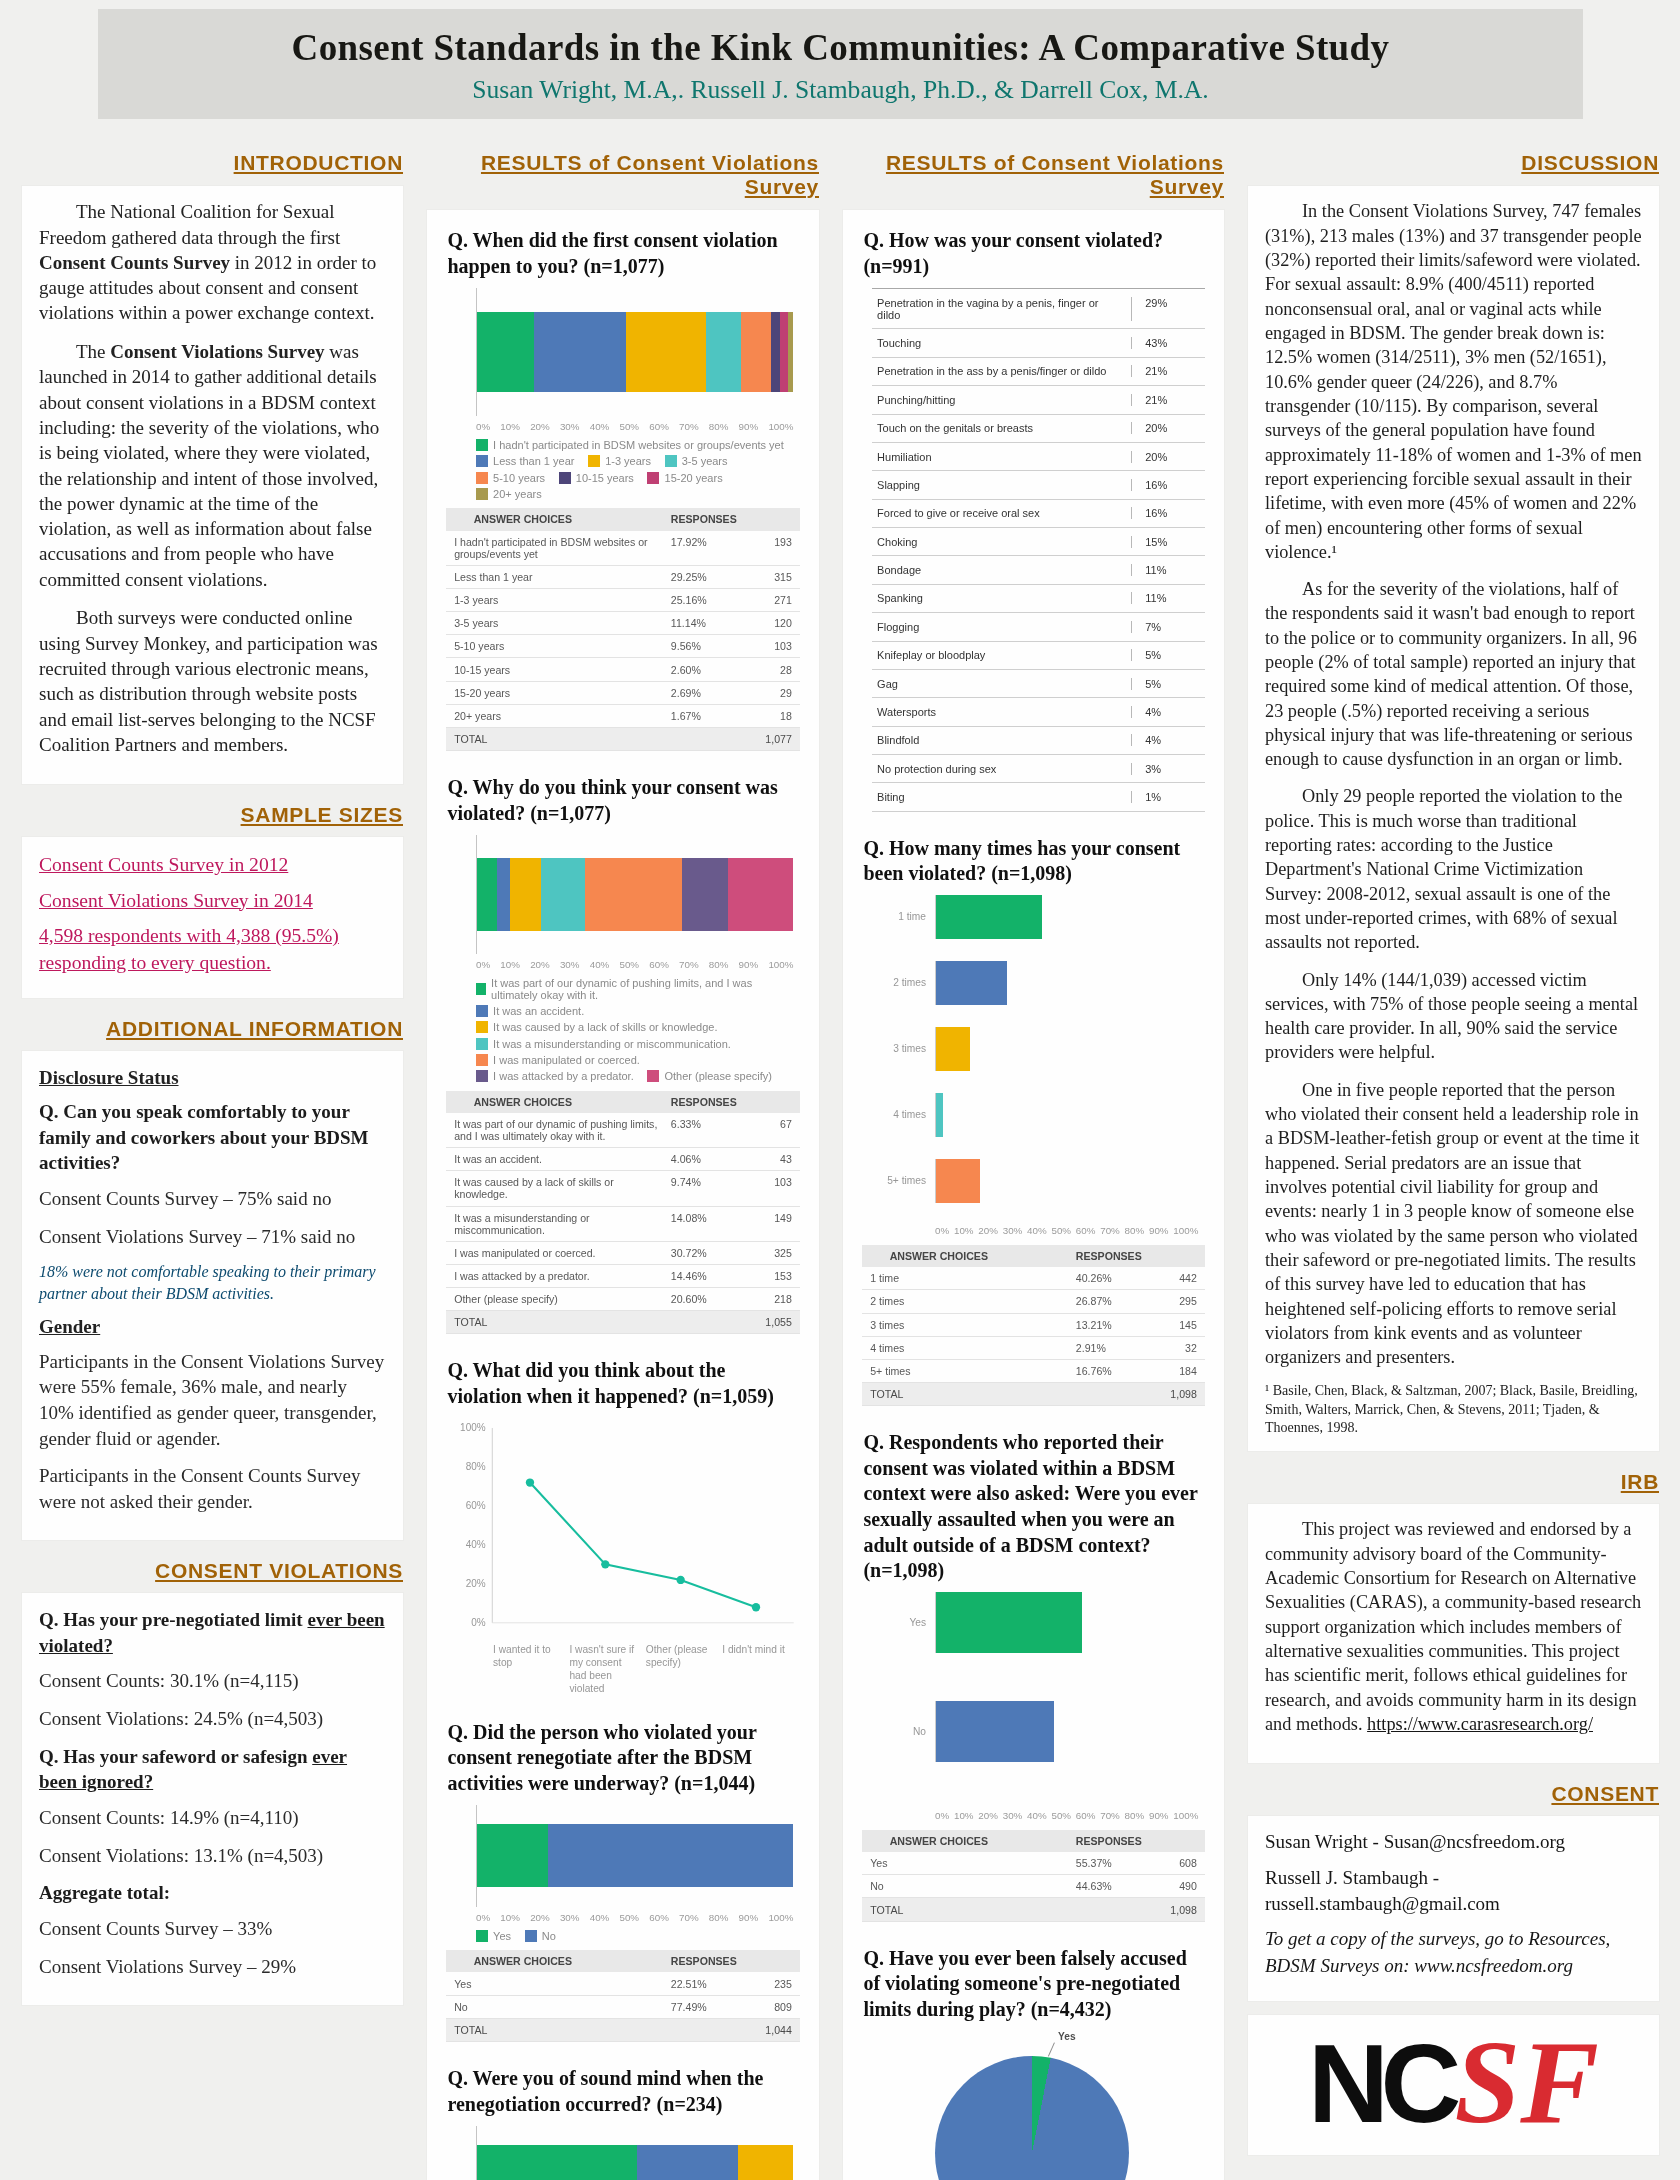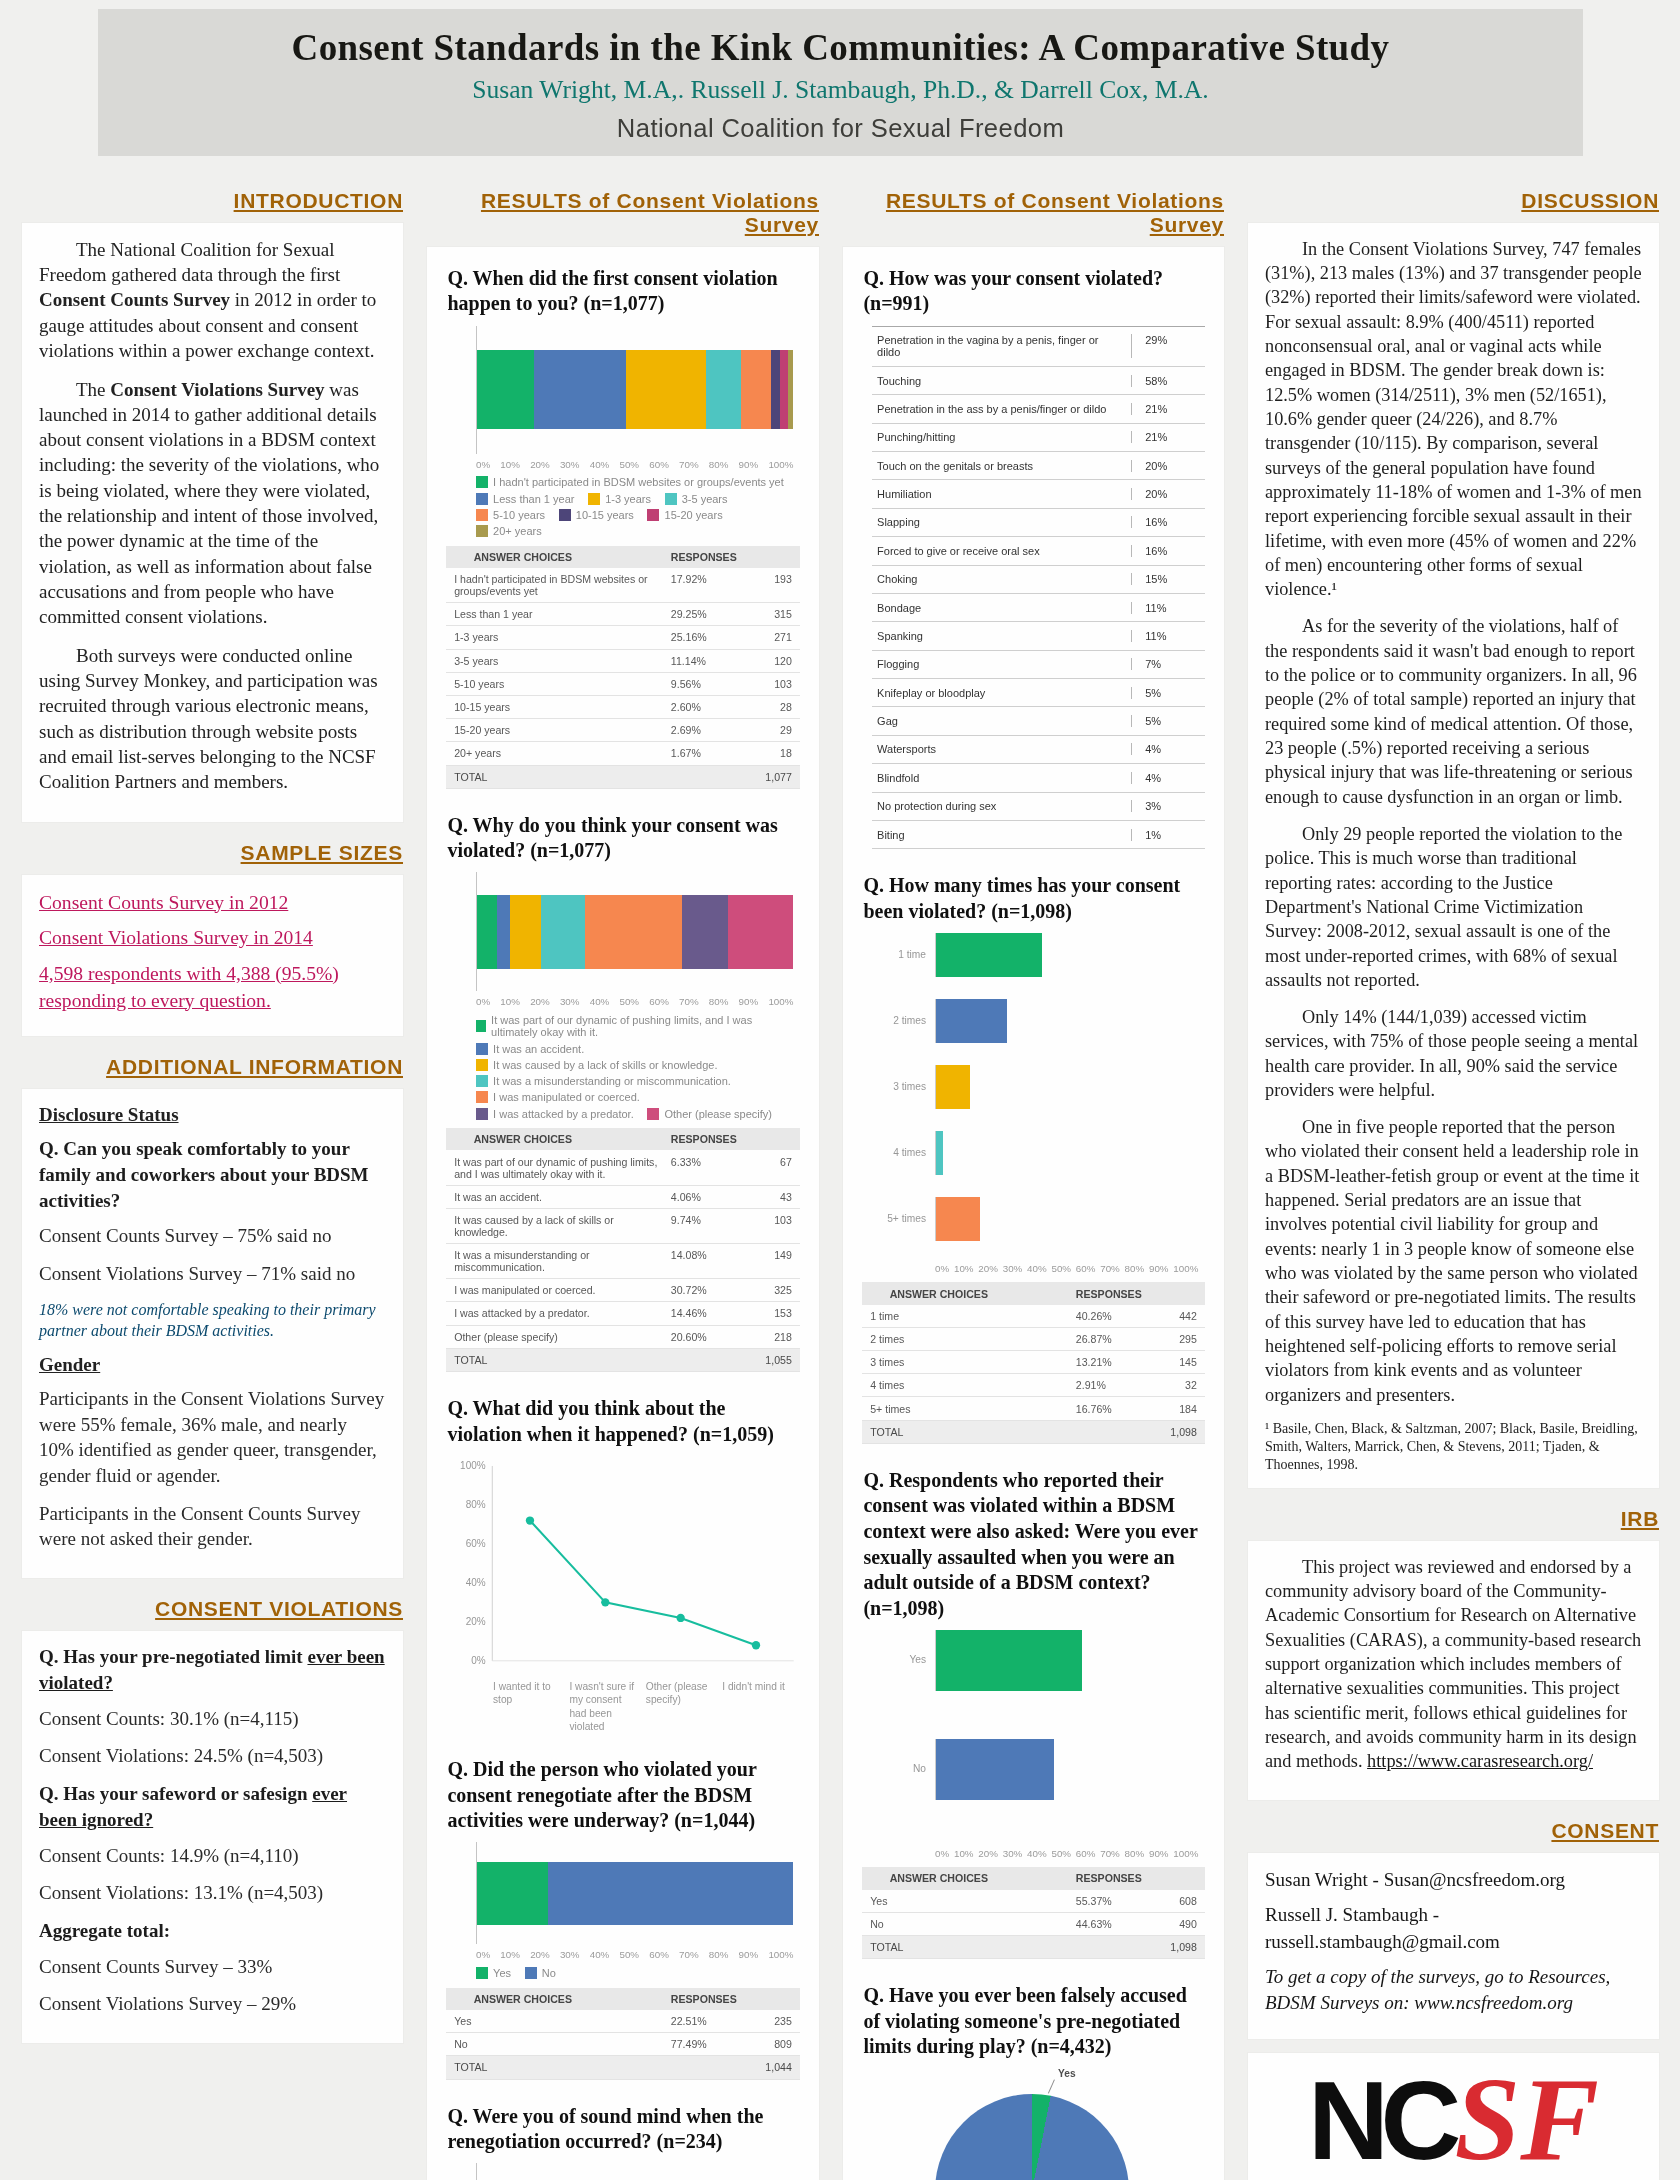--- a/index.html
+++ b/index.html
@@ -71,21 +71,20 @@
   .logo-nc{font-family:"Liberation Sans",sans-serif;font-weight:900;font-size:112px;letter-spacing:-8.5px;color:#0d0d0d;}
   .logo-sf{font-family:"Liberation Serif",serif;font-style:italic;font-weight:bold;font-size:118px;color:#d92b31;margin-left:1.7px;}
 </style>
 </head>
 <body>
 
 <div class="poster">
   <header class="masthead">
     <div class="mast-title">Consent Standards in the Kink Communities:  A Comparative Study</div>
     <div class="mast-authors">Susan Wright, M.A,. Russell J. Stambaugh, Ph.D., &amp; Darrell Cox, M.A.</div>
-    <div class="mast-org">National Coalition for Sexual Freedom</div>
   </header>
 
   <div class="columns">
 
     <section class="col">
       <h2 class="sect">INTRODUCTION</h2>
       <div class="card serif" id="intro-card">
           <p class="ipara"><span>The National Coalition for Sexual Freedom gathered data through the first </span><span class="b ">Consent Counts Survey</span><span> in 2012 in order to gauge attitudes about consent and consent violations within a power exchange context.</span></p>
           <p class="ipara"><span>The </span><span class="b ">Consent Violations Survey</span><span> was launched in 2014 to gather additional details about consent violations in a BDSM context including: the severity of the violations, who is being violated, where they were violated, the relationship and intent of those involved, the power dynamic at the time of the violation, as well as information about false accusations and from people who have committed consent violations.</span></p>
           <p class="ipara"><span>Both surveys were conducted online using Survey Monkey, and participation was recruited through various electronic means, such as distribution through website posts and email list-serves belonging to the NCSF Coalition Partners and members.</span></p>
@@ -406,21 +405,21 @@
       <h2 class="sect">RESULTS of Consent Violations Survey</h2>
       <div class="card" id="col3-card">
           <p class="qtitle">Q. How was your consent violated? (n=991)</p>
           <div class="vtable">
             <div class="vrow">
               <span class="vlabel">Penetration in the vagina by a penis, finger or dildo</span>
               <span class="vpct">29%</span>
             </div>
             <div class="vrow">
               <span class="vlabel">Touching</span>
-              <span class="vpct">58%</span>
+              <span class="vpct">43%</span>
             </div>
             <div class="vrow">
               <span class="vlabel">Penetration in the ass by a penis/finger or dildo</span>
               <span class="vpct">21%</span>
             </div>
             <div class="vrow">
               <span class="vlabel">Punching/hitting</span>
               <span class="vpct">21%</span>
             </div>
             <div class="vrow">

